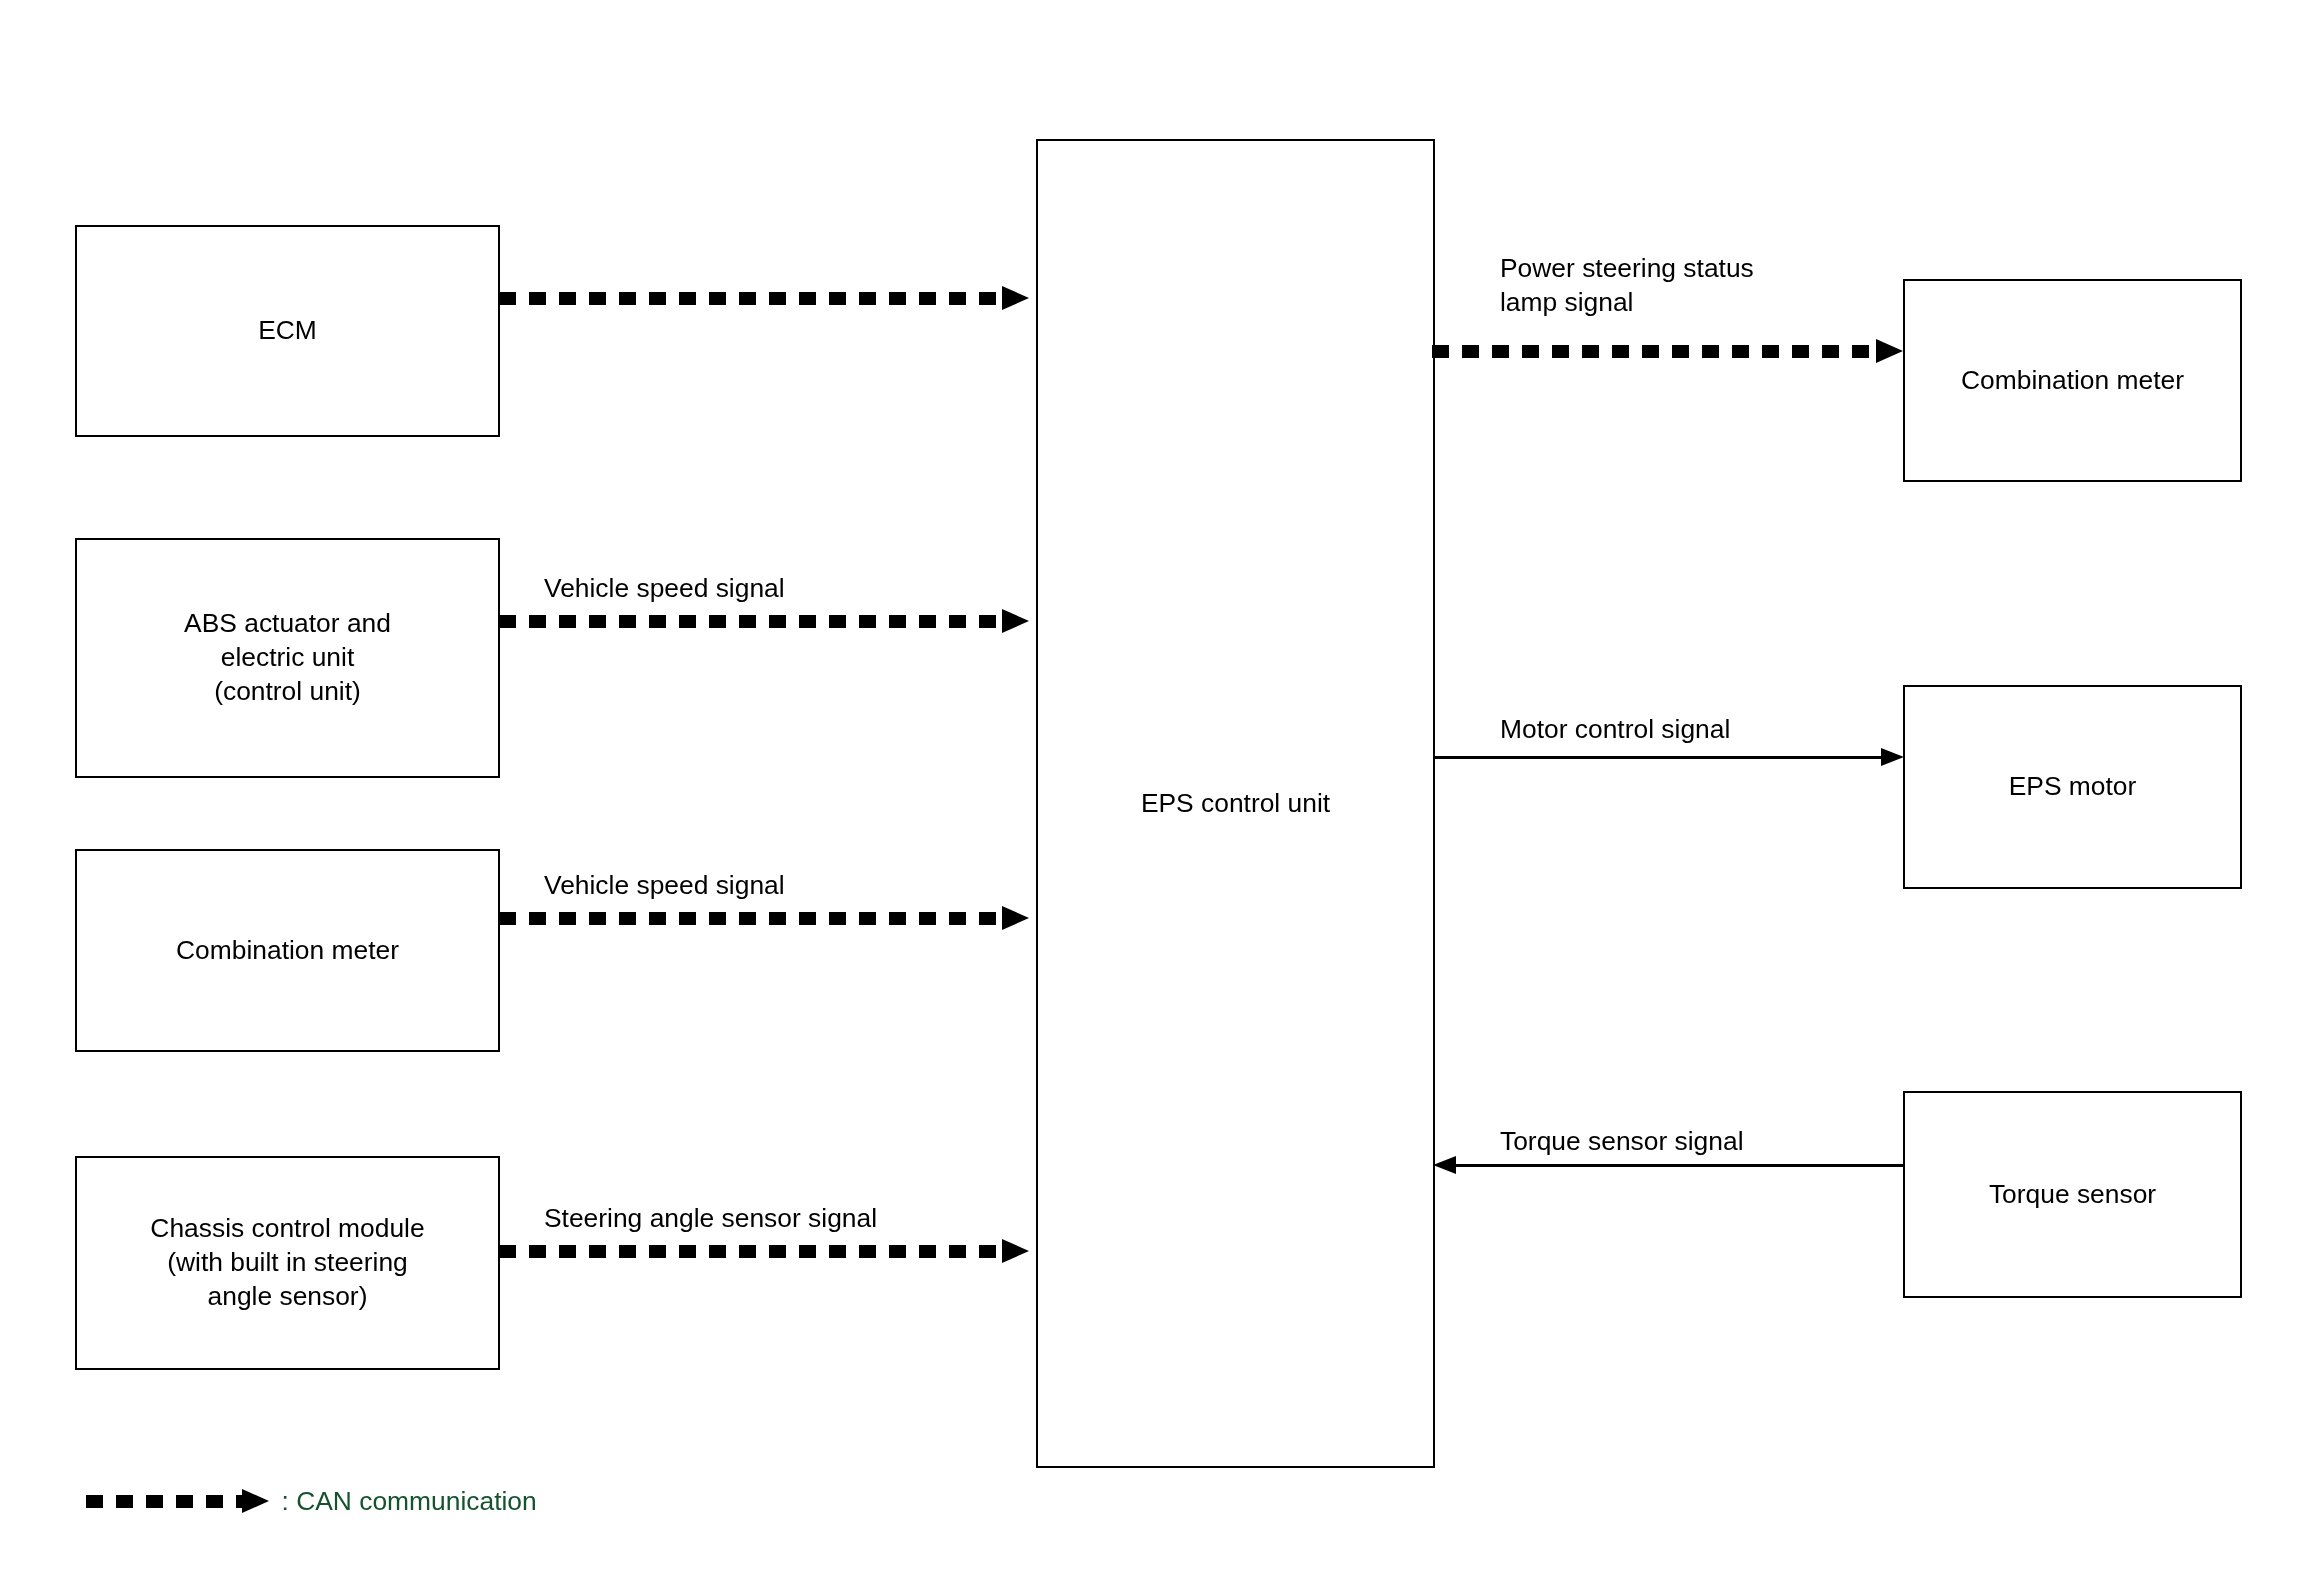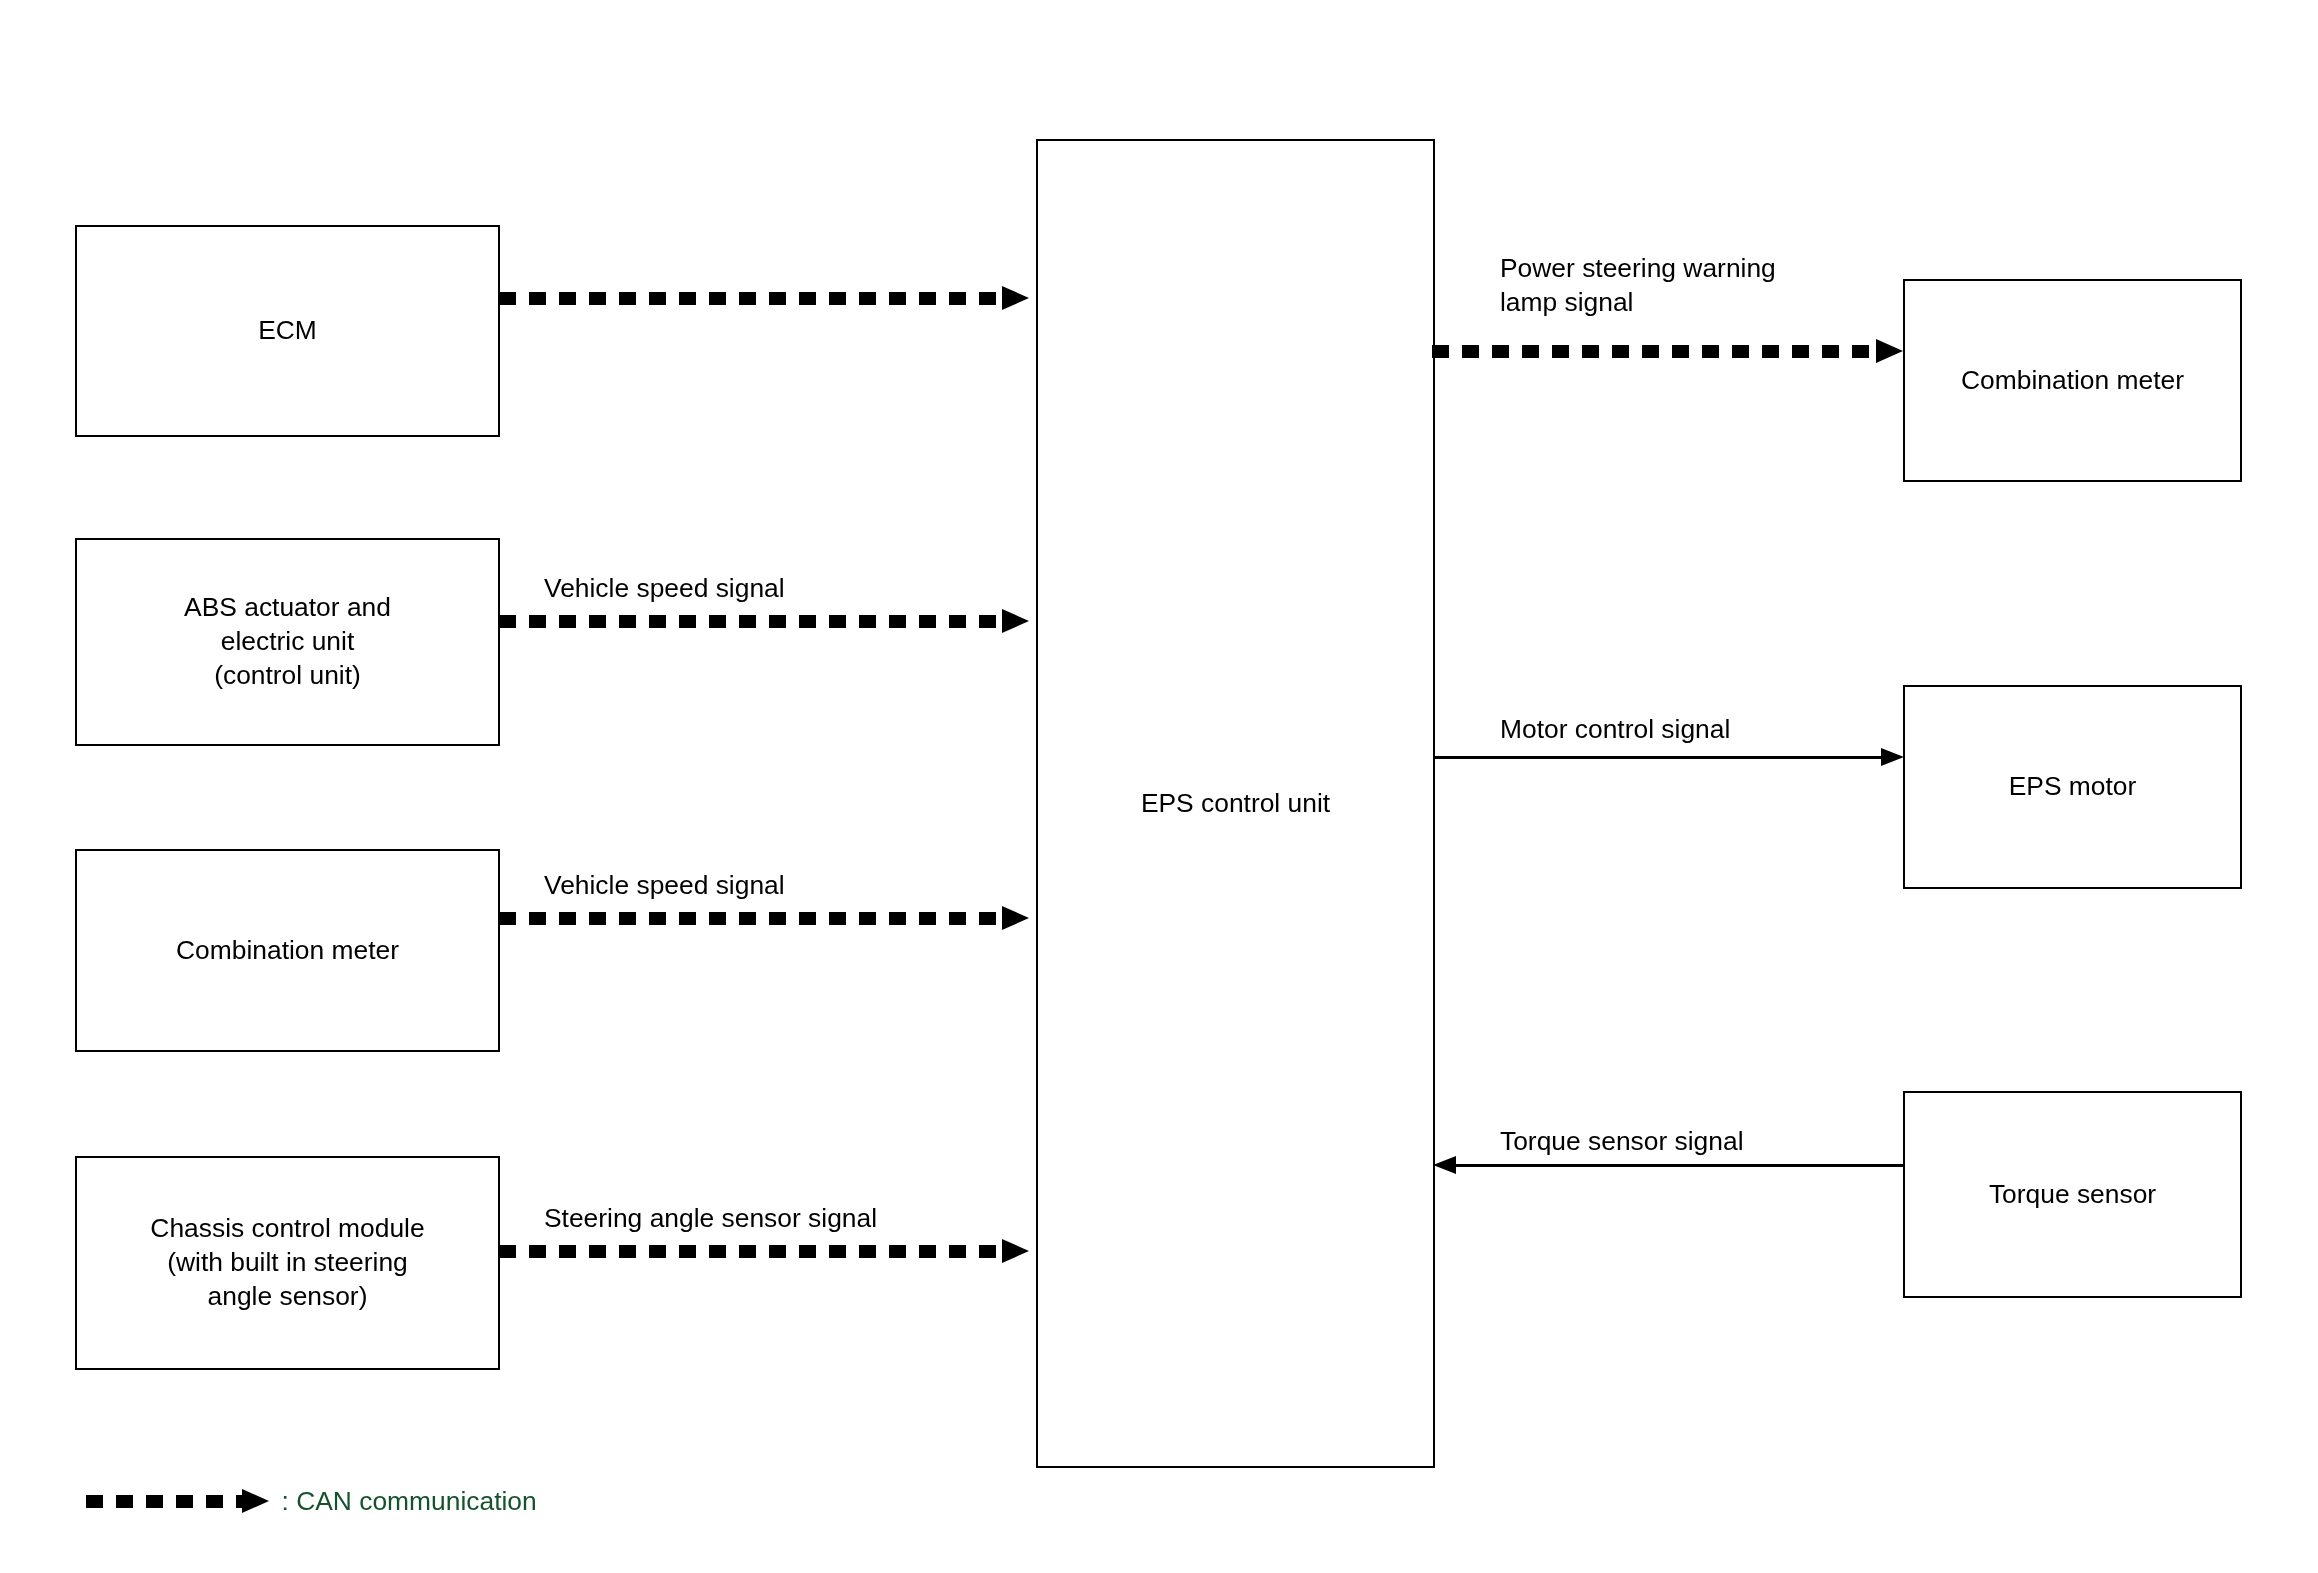--- a/index.html
+++ b/index.html
@@ -118,21 +118,21 @@
 </style>
 </head>
 <body>
 
 <div id="canvas">
 
   <div class="node" style="left:75px; top:195px; width:425px; height:212px;">
     <span class="node-label">ECM</span>
   </div>
 
-  <div class="node" style="left:75px; top:508px; width:425px; height:208px;">
+  <div class="node" style="left:75px; top:508px; width:425px; height:240px;">
     <span class="node-label">ABS actuator and
 electric unit
 (control unit)</span>
   </div>
 
   <div class="node" style="left:75px; top:819px; width:425px; height:203px;">
     <span class="node-label">Combination meter</span>
   </div>
 
   <div class="node" style="left:75px; top:1126px; width:425px; height:214px;">
@@ -173,21 +173,21 @@
     <div class="shaft" style="width:503px;"></div>
     <div class="head right" style="left:503px;"></div>
   </div>
 
   <div class="sig-label" style="left:544px; top:1201px;">Steering angle sensor signal</div>
   <div class="can-arrow" style="left:499px; top:1239px; width:531px;">
     <div class="shaft" style="width:503px;"></div>
     <div class="head right" style="left:503px;"></div>
   </div>
 
-  <div class="sig-label" style="left:1500px; top:251px;">Power steering warning
+  <div class="sig-label" style="left:1500px; top:251px;">Power steering status
 lamp signal</div>
   <div class="can-arrow" style="left:1432px; top:339px; width:472px;">
     <div class="shaft" style="width:444px;"></div>
     <div class="head right" style="left:444px;"></div>
   </div>
 
   <div class="sig-label" style="left:1500px; top:712px;">Motor control signal</div>
   <div class="line-arrow" style="left:1433px; top:748px; width:471px;">
     <div class="shaft" style="width:448px;"></div>
     <div class="head right" style="left:448px;"></div>

